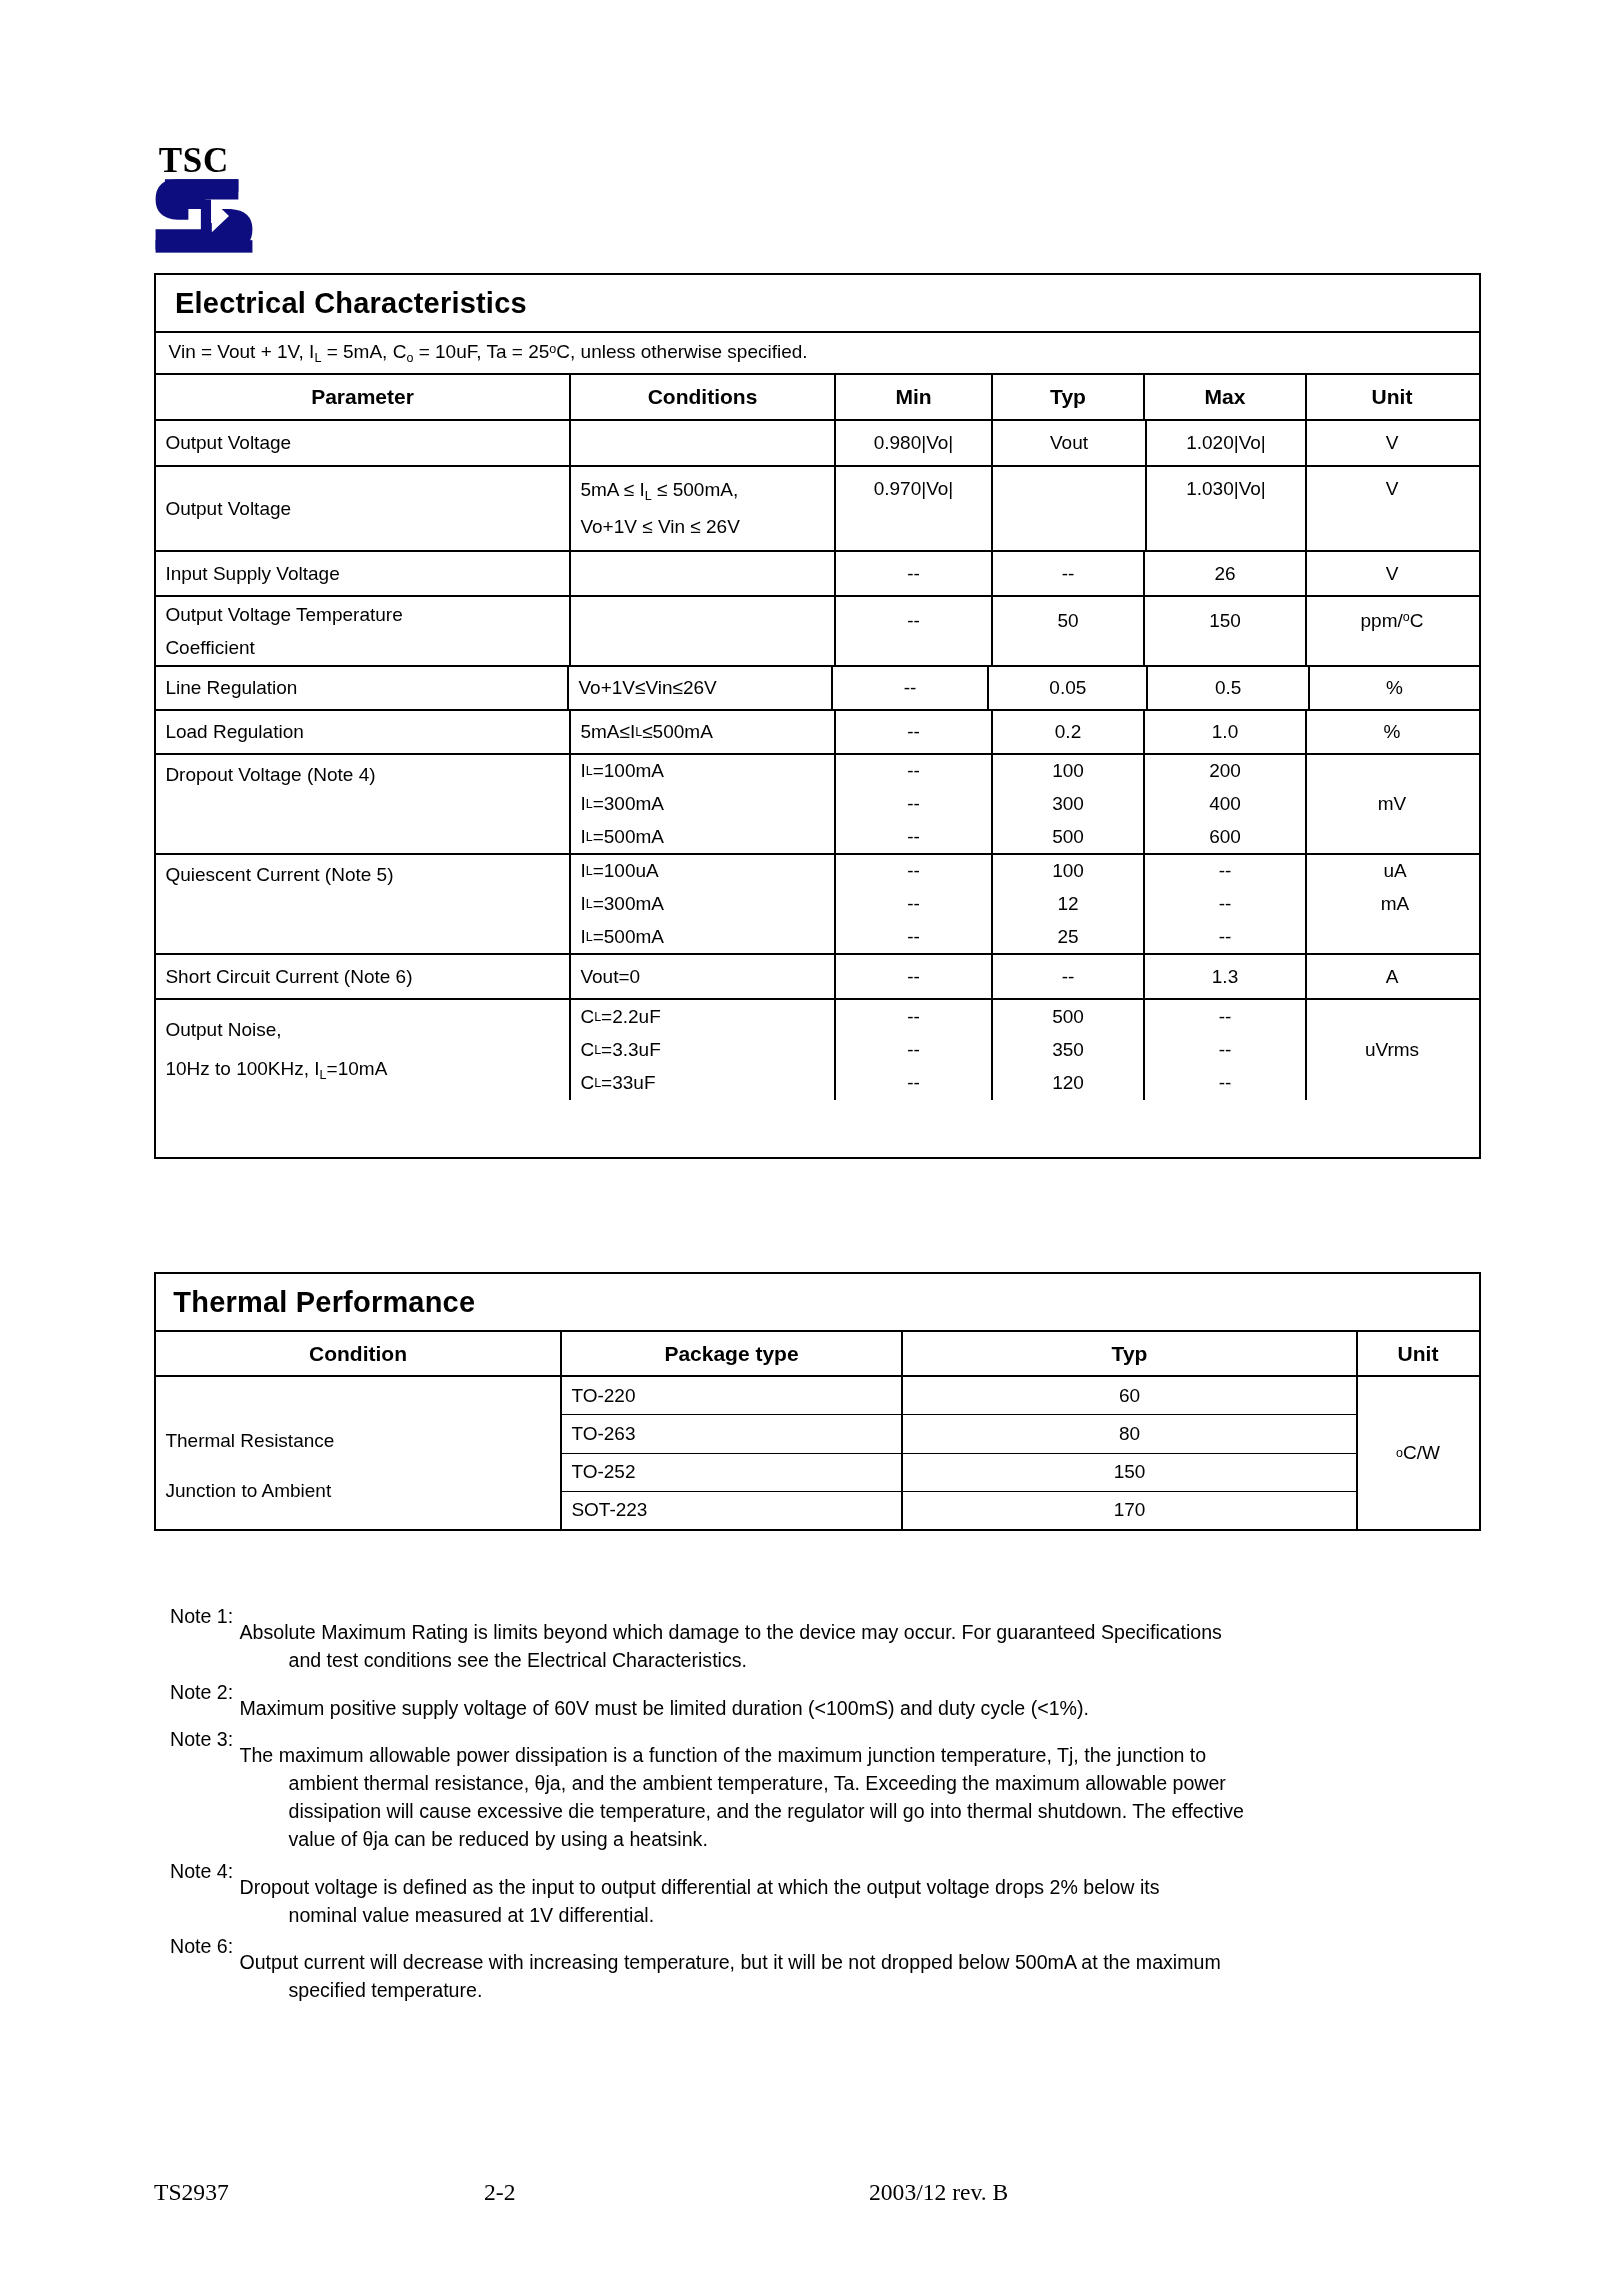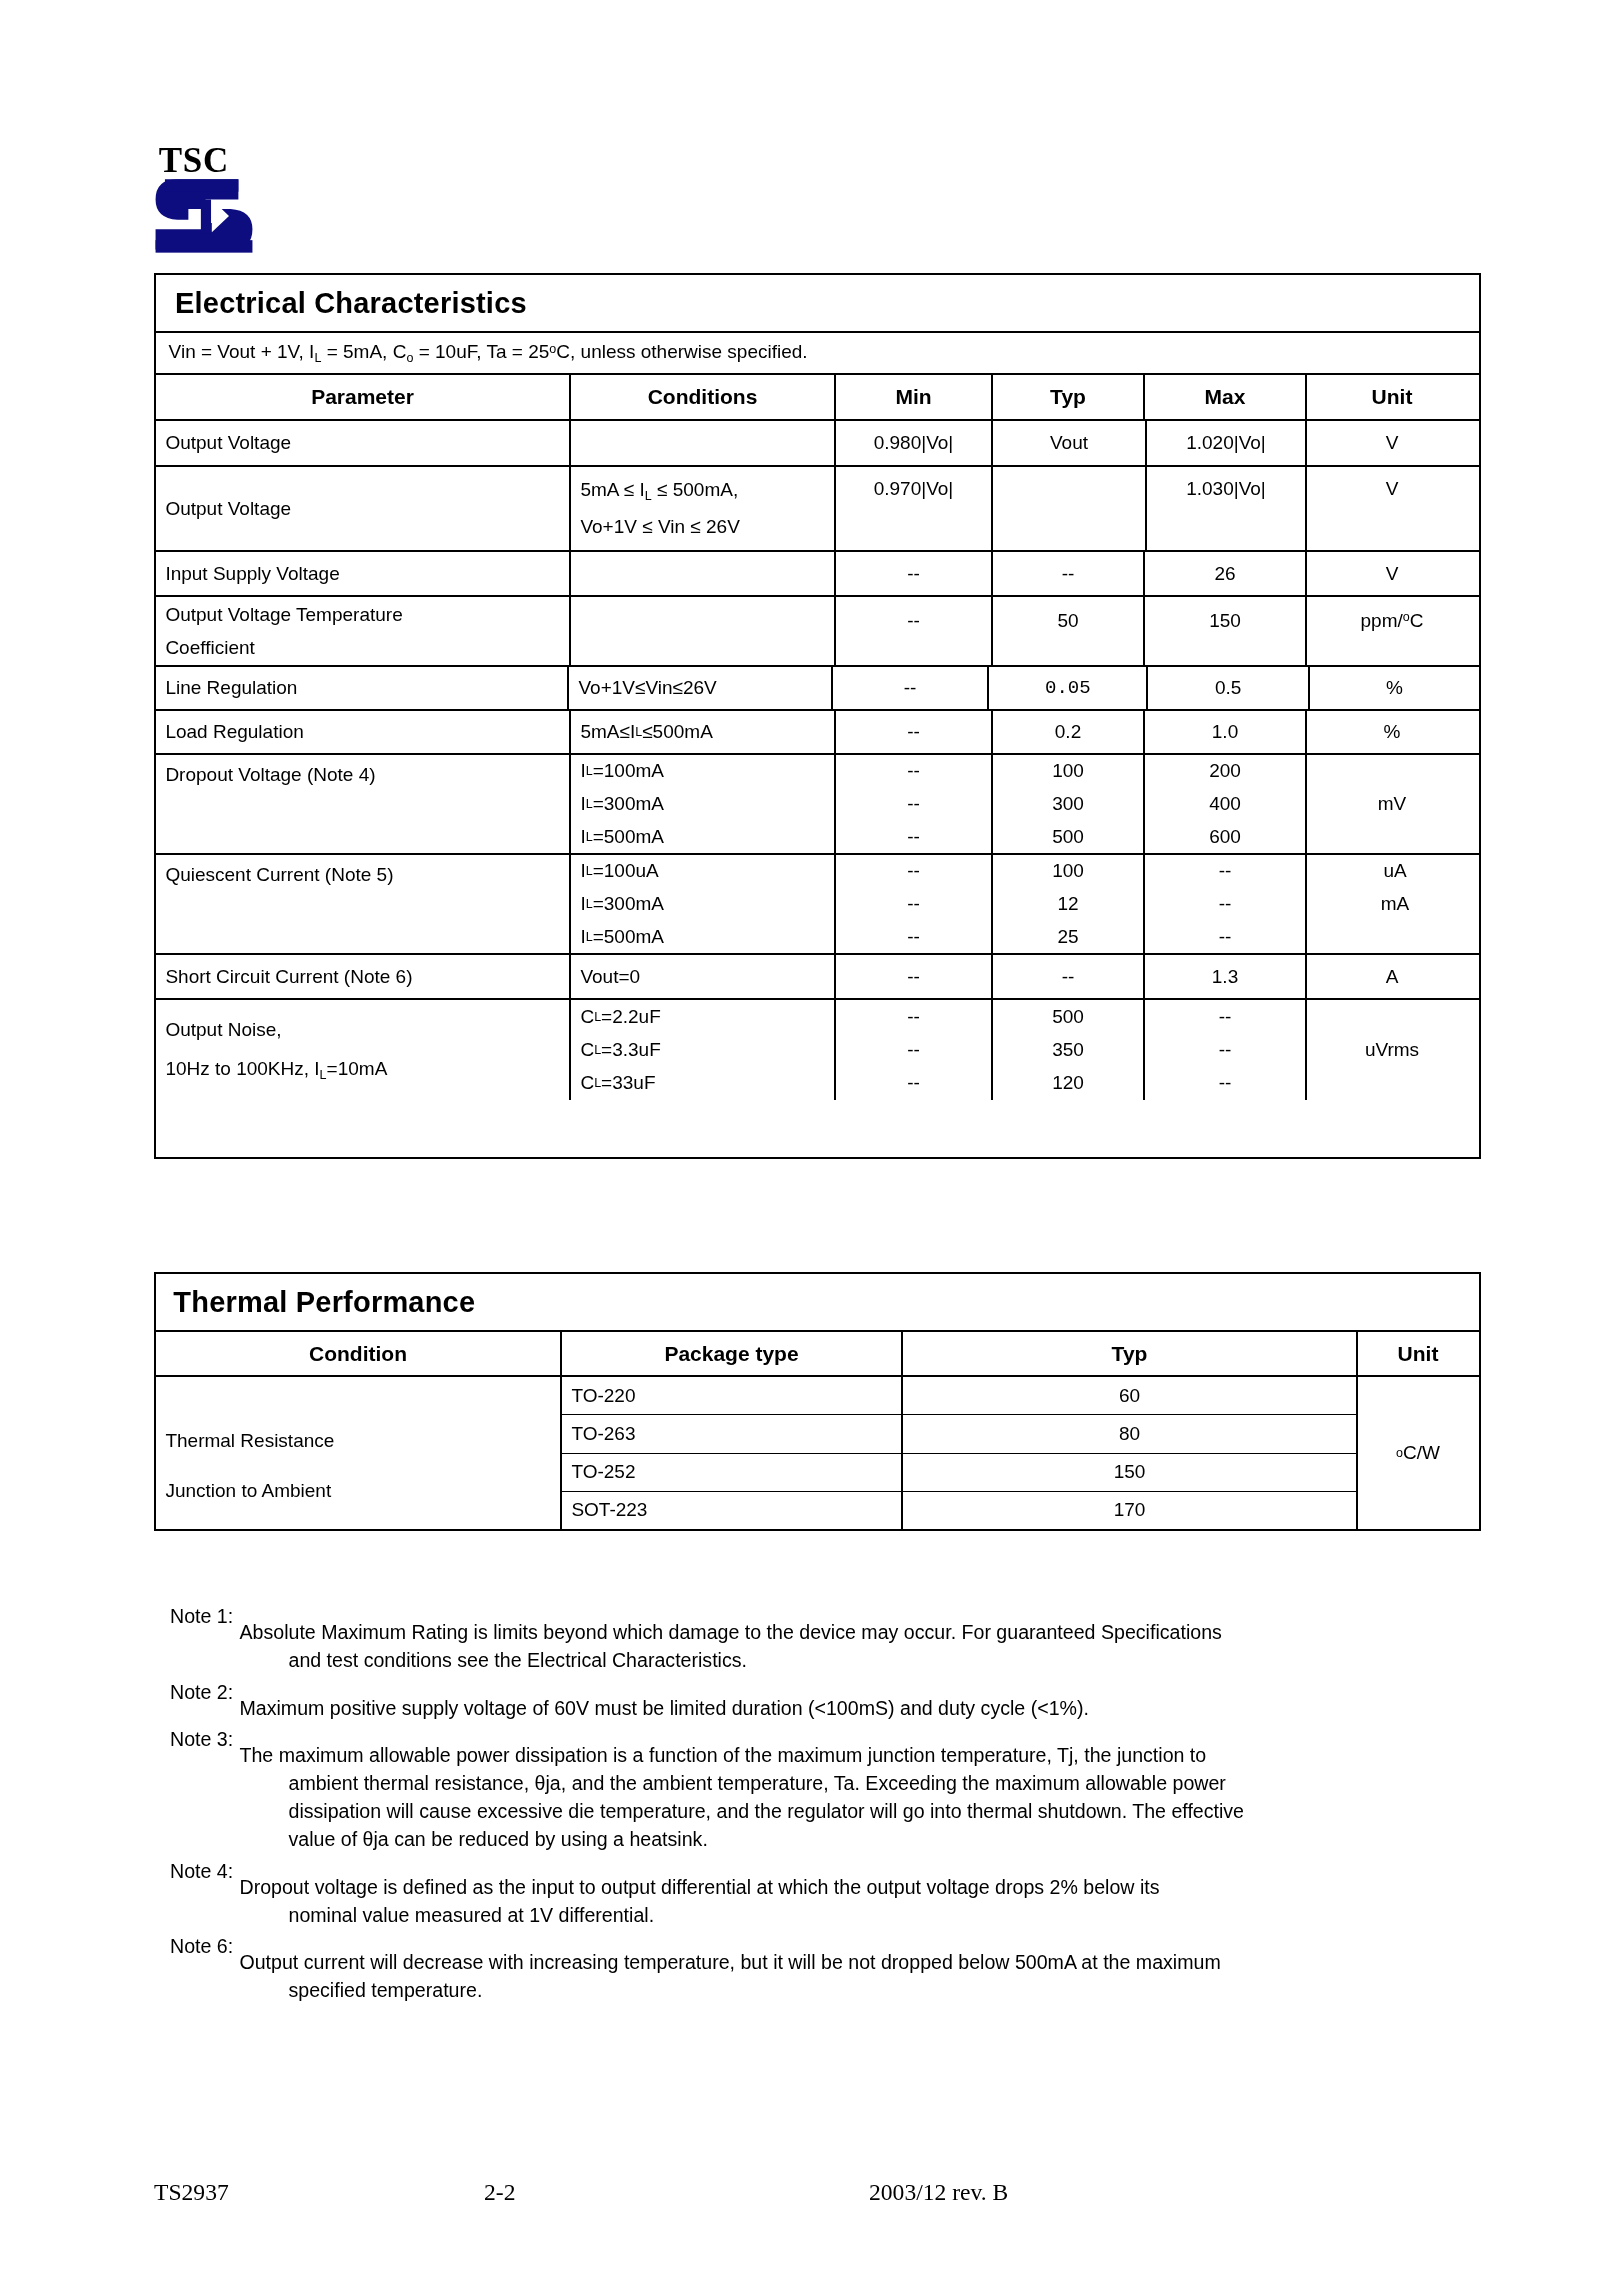--- a/index.html
+++ b/index.html
@@ -260,21 +260,21 @@
     <div class="row" style="height:44px;">
       <div class="cell left" style="width:415px;">Line Regulation</div>
       <div class="cell left" style="width:265px;">
           <span>Vo+1V </span>
           <span>≤</span>
           <span> Vin </span>
           <span>≤</span>
           <span> 26V</span>
         </div>
       <div class="cell ctr" style="width:157px;">--</div>
-      <div class="cell ctr" style="width:160px;font-family:Liberation Mono, monospace;">0.05</div>
+      <div class="cell ctr" style="width:160px;">0.05</div>
       <div class="cell ctr" style="width:162px;">0.5</div>
       <div class="cell ctr lastcol" style="width:170px;">%</div>
     </div>
 
     <div class="row" style="height:44px;">
       <div class="cell left" style="width:415px;">Load Regulation</div>
       <div class="cell left" style="width:265px;">
           <span>5mA </span>
           <span>≤</span>
           <span> I</span>

